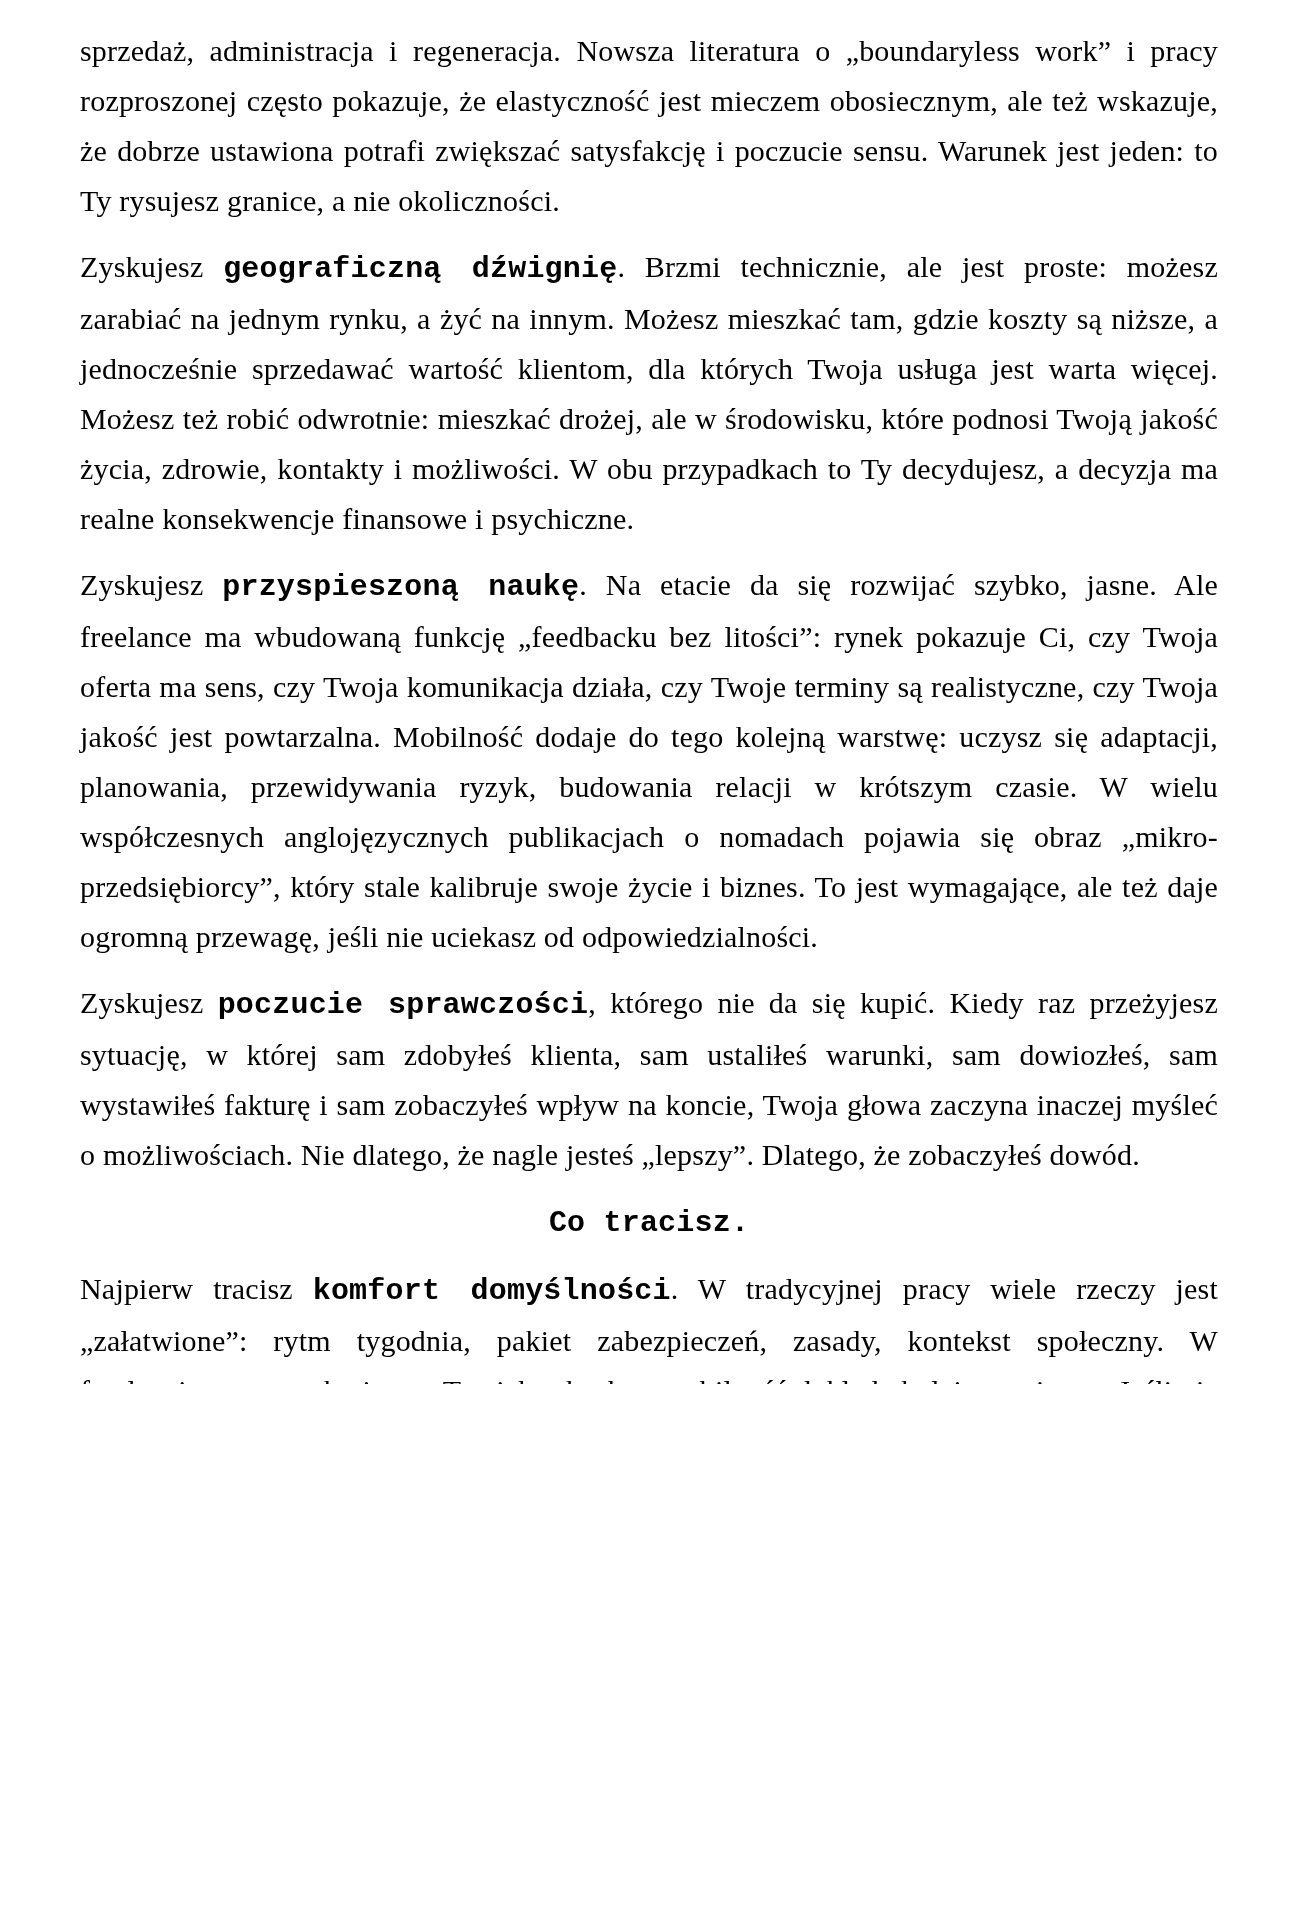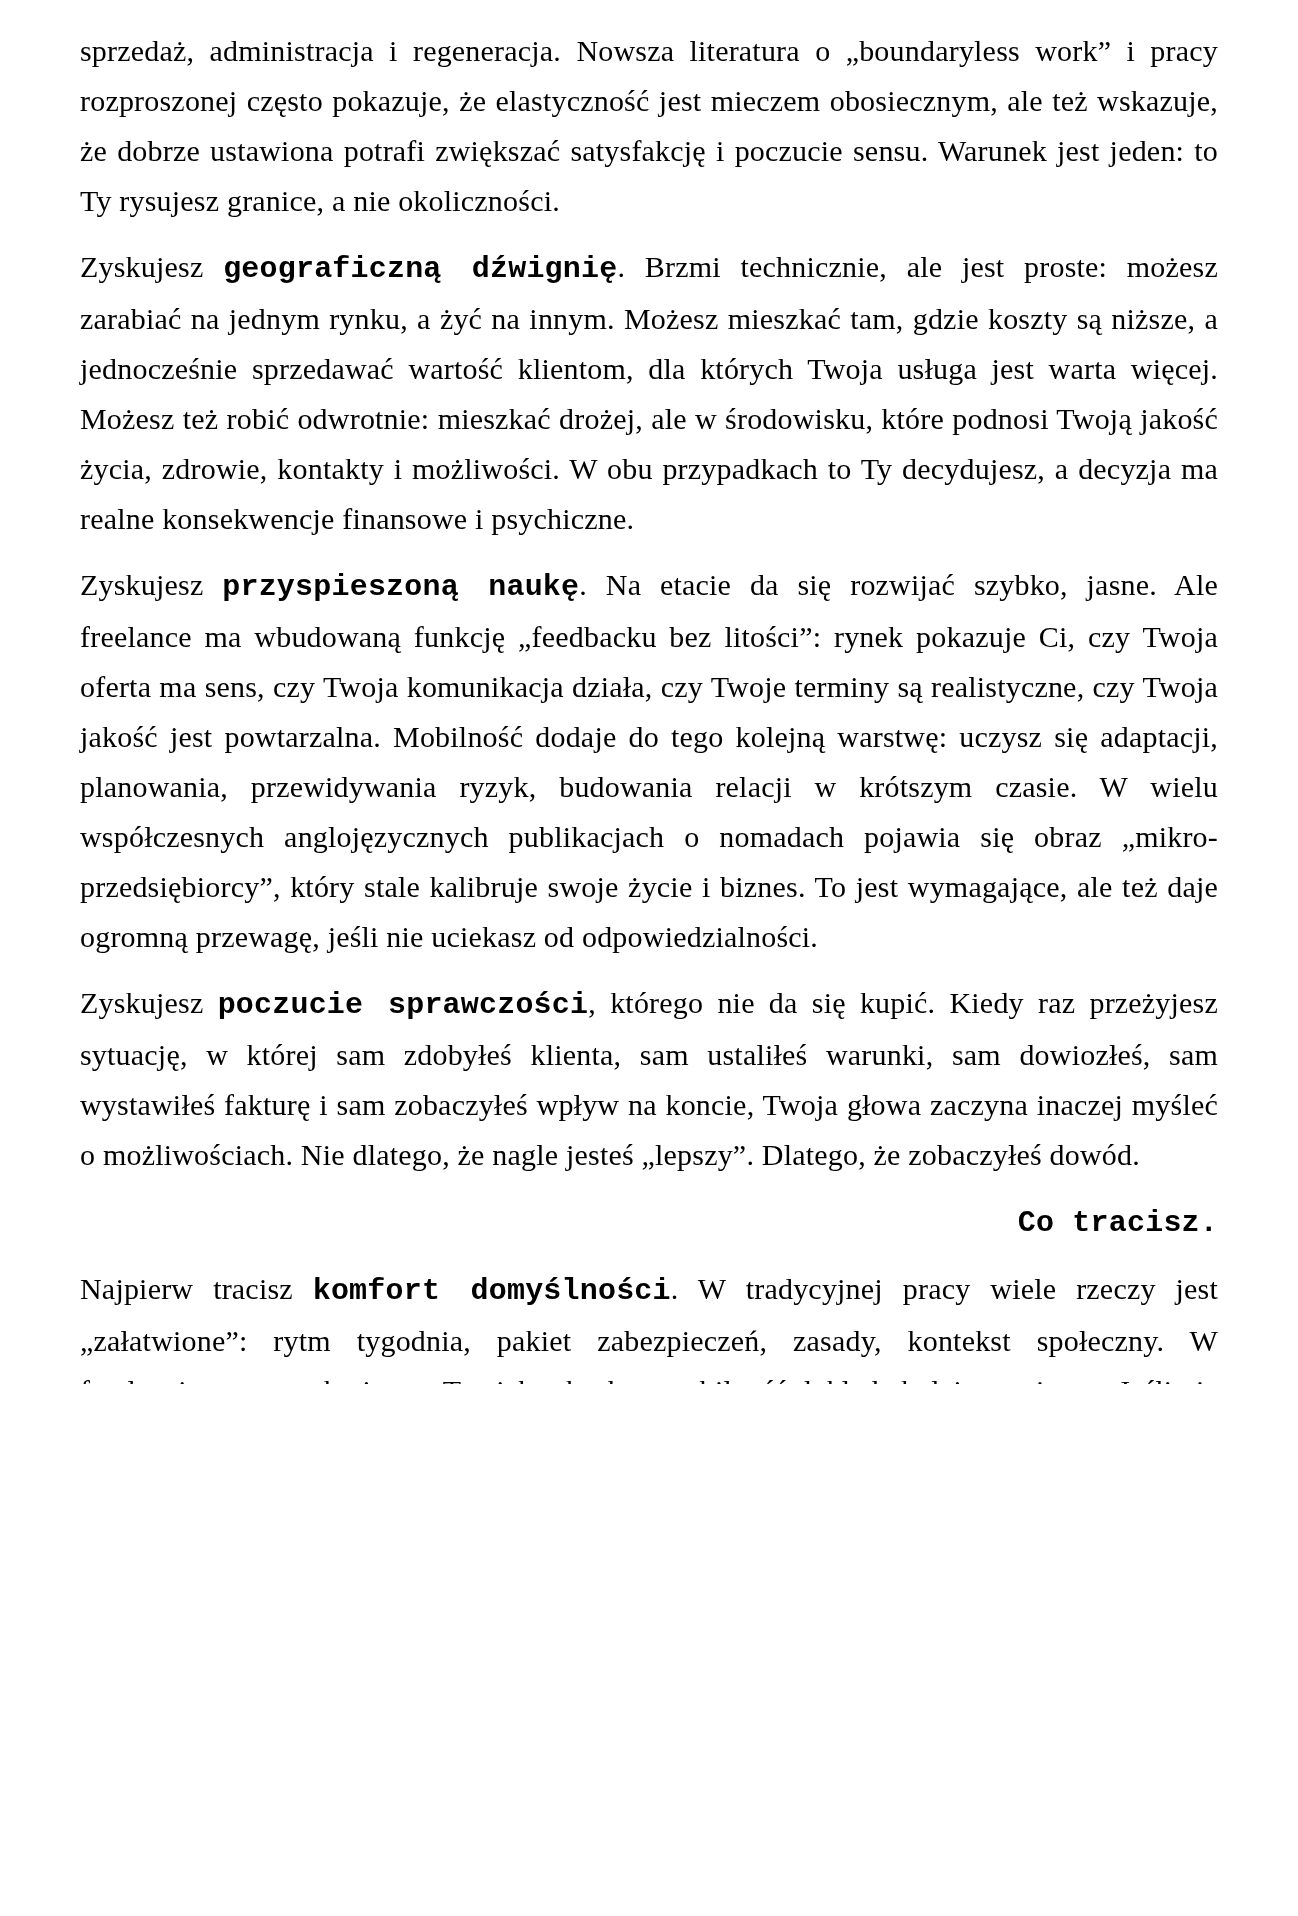--- a/index.html
+++ b/index.html
@@ -28,21 +28,21 @@
     letter-spacing: 0.2px;
   }
   .para {
     margin: 0 0 16px 0;
   }
   .para strong {
     font-weight: bold;
     font-family: Liberation Mono, monospace;
   }
   .para.heading {
-    text-align: right;
+    text-align: center;
     font-weight: bold;
   }
   .page-number {
     position: absolute;
     top: 1789px;
     left: 0;
     width: 100%;
     text-align: center;
     font-size: 30px;
     line-height: 50px;

